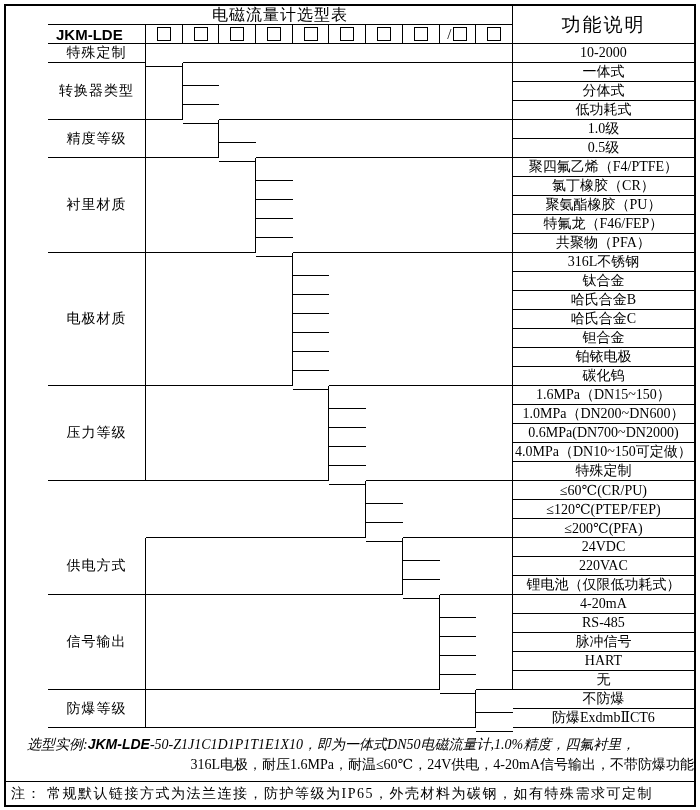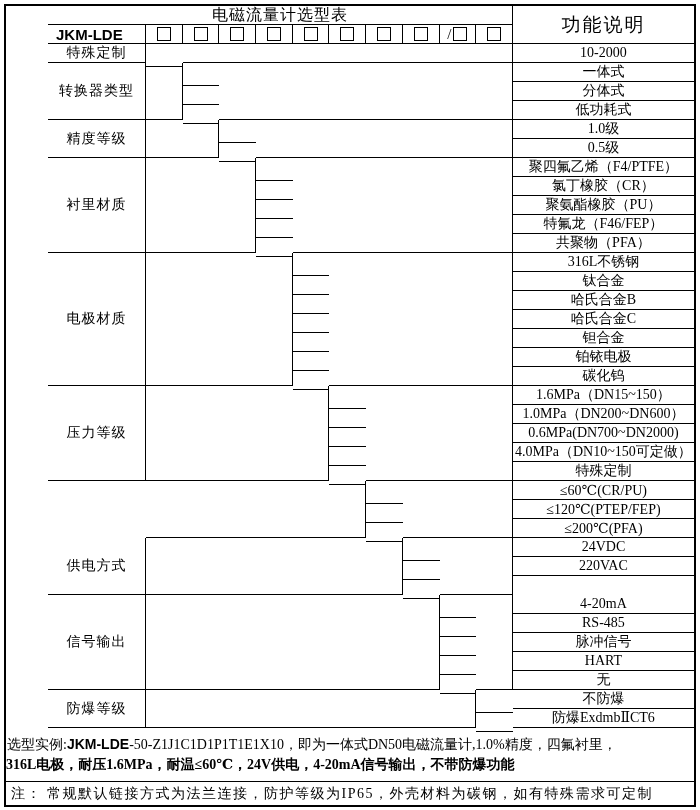--- a/index.html
+++ b/index.html
@@ -16,22 +16,22 @@
   .model{font-family:"Liberation Sans","DejaVu Sans",sans-serif;font-weight:bold;
          font-size:15px;justify-content:flex-start;padding-left:8px;}
   .cat{letter-spacing:1px;}
   .code{font-size:14px;margin-top:22px;}
   .dn{justify-content:flex-start;padding-left:4px;}
   .box{width:12px;height:12px;border:1.5px solid #000;background:#fff;display:inline-block;}
   .slash{font-size:15px;margin-right:2px;font-family:"Liberation Serif","DejaVu Serif",serif;}
   .notes-example{border-bottom:1px solid #000;height:53px;display:flex;flex-direction:column;
       justify-content:center;font-size:14px;line-height:20px;
       font-family:"Liberation Serif","DejaVu Serif",serif;}
-  .ex-l1{padding-left:1px;}
-  .ex-l2{text-align:left;font-weight:bold;}
+  .ex-l1{padding-left:21px;font-style:italic;}
+  .ex-l2{text-align:right;}
   .notes-footer{height:23px;display:flex;align-items:center;padding-left:5px;font-size:14px;
       letter-spacing:1.5px;font-family:"Liberation Serif","DejaVu Serif",serif;}
   .b{font-weight:bold;font-family:"Liberation Sans","DejaVu Sans",sans-serif;}
 </style>
 </head>
 <body>
 
 <div class="sheet">
   <div class="grid">
 
@@ -150,20 +150,21 @@
     <div class="c nr" style="grid-area:28/12/29/13">≤200℃(PFA)</div>
 
     <div class="c cat" style="grid-area:29/1/32/2">供电方式</div>
     <div class="c" style="grid-area:29/2/32/9"></div>
     <div class="c code" style="grid-area:29/9/30/10">E1</div>
     <div class="c code" style="grid-area:30/9/31/10">E2</div>
     <div class="c code" style="grid-area:31/9/32/10">E3</div>
     <div class="c" style="grid-area:29/10/32/12"></div>
     <div class="c nr" style="grid-area:29/12/30/13">24VDC</div>
     <div class="c nr" style="grid-area:30/12/31/13">220VAC</div>
+    <div class="c nr" style="grid-area:31/12/32/13">锂电池（仅限低功耗式）</div>
 
     <div class="c cat" style="grid-area:32/1/37/2">信号输出</div>
     <div class="c" style="grid-area:32/2/37/10"></div>
     <div class="c code" style="grid-area:32/10/33/11">X1</div>
     <div class="c code" style="grid-area:33/10/34/11">X2</div>
     <div class="c code" style="grid-area:34/10/35/11">X3</div>
     <div class="c code" style="grid-area:35/10/36/11">X4</div>
     <div class="c code" style="grid-area:36/10/37/11">X5</div>
     <div class="c" style="grid-area:32/11/37/12"></div>
     <div class="c nr" style="grid-area:32/12/33/13">4-20mA</div>

